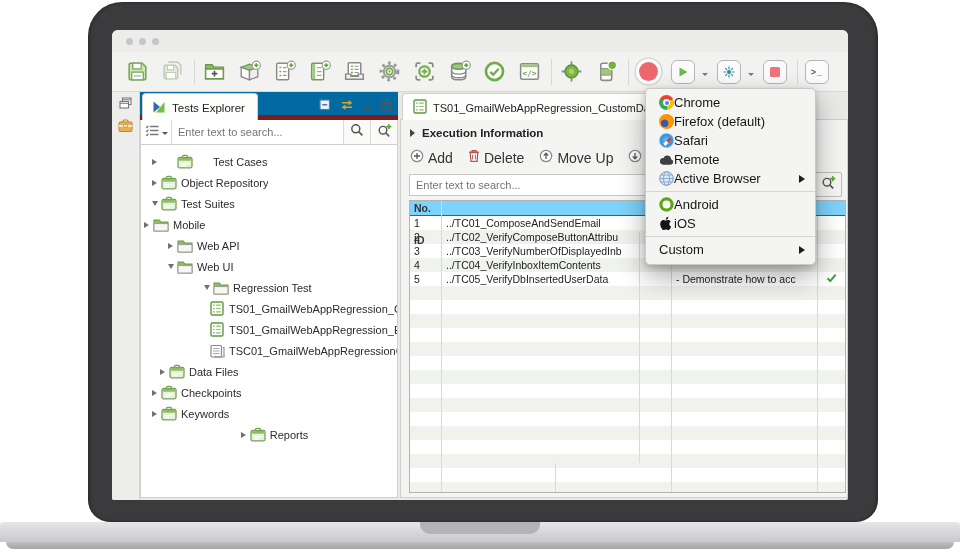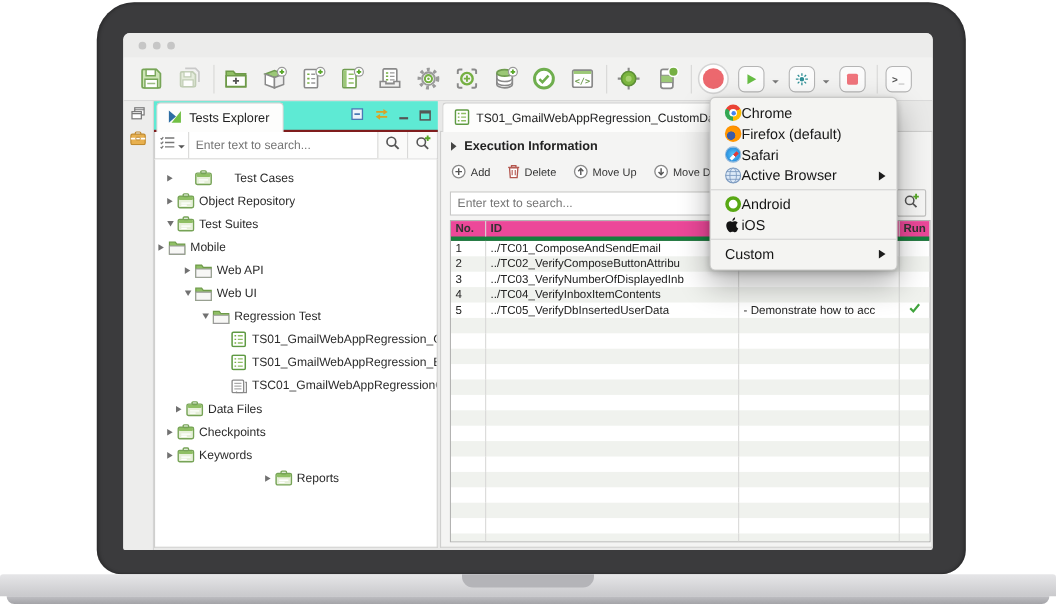--- a/index.html
+++ b/index.html
@@ -27,21 +27,21 @@
   .console-glyph{font-size:9px;font-weight:bold;color:#555;letter-spacing:1px;}
   .rec-circle{width:19px;height:19px;border-radius:50%;background:#ec686e;box-shadow:0 0 0 3.2px #fff,0 0 0 4.6px #d4d4d4;}
   .caret{width:0;height:0;border:3.6px solid transparent;border-top-color:#777;margin:8px 8px 0 -3px;flex:0 0 auto;}
 
   
   .ministrip{position:absolute;left:0;top:62px;width:28px;bottom:0;background:#ededec;border-right:1px solid #d4d4d3;box-sizing:border-box;}
   .ministrip .mico{width:100%;height:22px;display:flex;align-items:center;justify-content:center;}
 
   
   .explorer{position:absolute;left:28px;top:62px;width:258px;bottom:2px;}
-  .pheader{position:absolute;left:0;top:0;right:0;height:28px;background:#5eead4;border-bottom:2px solid #7f1d1d;box-sizing:border-box;}
+  .pheader{position:absolute;left:0;top:0;right:0;height:28px;background:#0369a1;border-bottom:5px solid #7f1d1d;box-sizing:border-box;}
   .ptab{position:absolute;left:2px;top:1px;height:27px;background:#fdfdfc;border:1px solid #cfcfce;border-bottom:none;
         border-radius:4px 4px 0 0;display:flex;align-items:center;gap:6px;padding:0 12px 0 9px;font-size:11.5px;color:#222;}
   .picons{position:absolute;right:6px;top:0;height:28px;display:flex;align-items:center;gap:8px;}
   .searchrow{position:absolute;left:0;top:28px;right:0;height:25px;display:flex;align-items:stretch;background:#fff;
              border:1px solid #cfcfce;border-top:none;box-sizing:border-box;}
   .filterbox{width:30px;display:flex;align-items:center;justify-content:center;border-right:1px solid #d9d9d8;gap:2px;}
   .fcaret{width:0;height:0;border:3.4px solid transparent;border-top-color:#555;margin-top:6px;}
   .searchrow input{flex:1;border:none;outline:none;font-size:11px;color:#444;padding:0 6px;font-family:"Liberation Sans",sans-serif;background:transparent;min-width:0;}
   .magbox{width:26px;display:flex;align-items:center;justify-content:center;border-left:1px solid #d9d9d8;background:#fafaf9;}
   .tree{position:absolute;left:0;top:53px;right:0;bottom:0;background:#fff;border:1px solid #cfcfce;border-top:none;
@@ -55,28 +55,28 @@
 
   
   .mainpanel{position:absolute;left:288px;top:62px;right:0;bottom:2px;}
   .mtabbar{position:absolute;left:0;top:0;right:0;height:28px;background:#e9e9e8;border-bottom:1px solid #cfcfce;box-sizing:border-box;}
   .mtab{position:absolute;left:2px;top:1px;height:27px;max-width:256px;background:#fdfdfc;border:1px solid #cfcfce;border-bottom:none;
         border-radius:4px 4px 0 0;display:flex;align-items:center;gap:6px;padding:0 10px;font-size:11px;color:#222;white-space:nowrap;overflow:hidden;}
   .mcontent{position:absolute;left:0;top:28px;right:0;bottom:0;background:#f4f4f3;border:1px solid #cfcfce;border-top:none;box-sizing:border-box;}
   .execrow{position:absolute;left:9px;top:7px;display:flex;align-items:center;gap:7px;font-size:11.5px;font-weight:bold;color:#222;}
   .exarrow{width:0;height:0;border-left:5px solid #444;border-top:4px solid transparent;border-bottom:4px solid transparent;}
   .actionrow{position:absolute;left:9px;top:29px;display:flex;align-items:center;gap:15px;}
-  .actbtn{display:flex;align-items:center;gap:4px;font-size:10px;color:#333;}
+  .actbtn{display:flex;align-items:center;gap:4px;font-size:14px;color:#333;}
   .msearch{position:absolute;left:8px;top:54px;right:36px;height:22px;border:1px solid #c7c7c6;background:#fff;box-sizing:border-box;}
   .msearch input{width:100%;height:100%;border:none;outline:none;font-size:11px;color:#444;padding:0 6px;box-sizing:border-box;font-family:"Liberation Sans",sans-serif;background:transparent;}
   .msearchadd{position:absolute;right:5px;top:52px;width:27px;height:25px;border:1px solid #bdbdbc;background:#f6f6f5;border-radius:2px;
               display:flex;align-items:center;justify-content:center;box-sizing:border-box;}
   .gridwrap{position:absolute;left:8px;top:80px;width:437px;bottom:4px;border:1px solid #b3b3b2;background:#fff;overflow:hidden;box-sizing:border-box;}
   .grow{display:flex;height:14px;line-height:14px;font-size:10.5px;color:#222;}
-  .grow.head{background:#ec4899;border-bottom:4px solid #15803d;font-weight:bold;color:#333;height:14px;}
+  .grow.head{background:#7dd3fc;border-bottom:1px solid #15803d;font-weight:bold;color:#333;height:14px;flex-direction:column;}
   .grow.alt{background:#f0f2ee;}
   .gc{box-sizing:border-box;padding:0 4px;border-right:1px solid #d9d9d8;white-space:nowrap;overflow:hidden;}
   .c-no{width:32px;flex:0 0 32px;}
   .c-id{width:230px;flex:0 0 230px;}
   .c-desc{width:146px;flex:0 0 146px;}
   .c-run{flex:1;border-right:none;display:flex;align-items:center;justify-content:center;padding:0;}
 
   
   .menu{position:absolute;left:533px;top:58px;width:171px;background:#f4f4f2;border:1px solid #c9c9c8;border-radius:5px;
         box-shadow:0 12px 28px rgba(0,0,0,.32),0 2px 6px rgba(0,0,0,.18);padding:4px 0 5px 0;z-index:99;box-sizing:border-box;}
@@ -414,21 +414,21 @@
               <span class="tri-d"></span>
             </span>
             <span class="ticon">
               <svg width="16" height="14" viewBox="0 0 16 14">
                 <path d="M1 2h5.3l1.5 2H15v9H1z" fill="#8fbf64" stroke="#6e9a49" stroke-width="1.1"></path>
                 <path d="M1 5.6h14V13H1z" fill="#f7f7f5" stroke="#9a9a9a" stroke-width="1"></path>
               </svg>
             </span>
             <span class="tlabel">Web UI</span>
           </div>
-          <div class="trow" style="padding-left: 40px;">
+          <div class="trow" style="padding-left: 60px;">
             <span class="tri">
               <span class="tri-d"></span>
             </span>
             <span class="ticon">
               <svg width="16" height="14" viewBox="0 0 16 14">
                 <path d="M1 2h5.3l1.5 2H15v9H1z" fill="#8fbf64" stroke="#6e9a49" stroke-width="1.1"></path>
                 <path d="M1 5.6h14V13H1z" fill="#f7f7f5" stroke="#9a9a9a" stroke-width="1"></path>
               </svg>
             </span>
             <span class="tlabel">Regression Test</span>
@@ -739,20 +739,28 @@
         <div class="mrow">
           <span class="mi mi-firefox"></span>
           <span>Firefox (default)</span>
         </div>
         <div class="mrow">
           <span class="mi mi-safari"></span>
           <span>Safari</span>
         </div>
         <div class="mrow">
           <span class="mi">
+            <svg width="16" height="12" viewBox="0 0 16 12">
+              <path d="M4.5 11h7.8a3 3 0 0 0 .6-5.9A4.3 4.3 0 0 0 4.6 4a3.4 3.4 0 0 0-.1 7z" fill="#3f3f41"></path>
+            </svg>
+          </span>
+          <span>Remote</span>
+        </div>
+        <div class="mrow">
+          <span class="mi">
             <svg width="15" height="15" viewBox="0 0 15 15">
               <circle cx="7.5" cy="7.5" r="6.8" fill="#dce9f7" stroke="#7d9bc0" stroke-width="1"></circle>
               <ellipse cx="7.5" cy="7.5" rx="3" ry="6.8" fill="none" stroke="#7d9bc0" stroke-width="0.8"></ellipse>
               <path d="M0.7 7.5h13.6M1.6 4h11.8M1.6 11h11.8" stroke="#7d9bc0" stroke-width="0.8"></path>
             </svg>
           </span>
           <span>Active Browser</span>
           <span class="subarrow"></span>
         </div>
         <div class="msep"></div>

